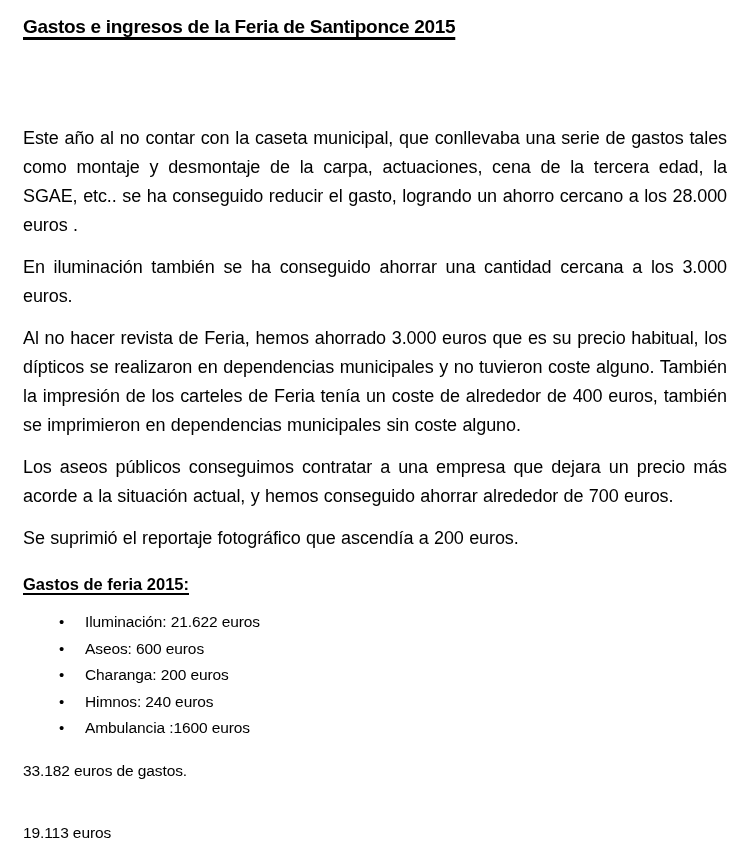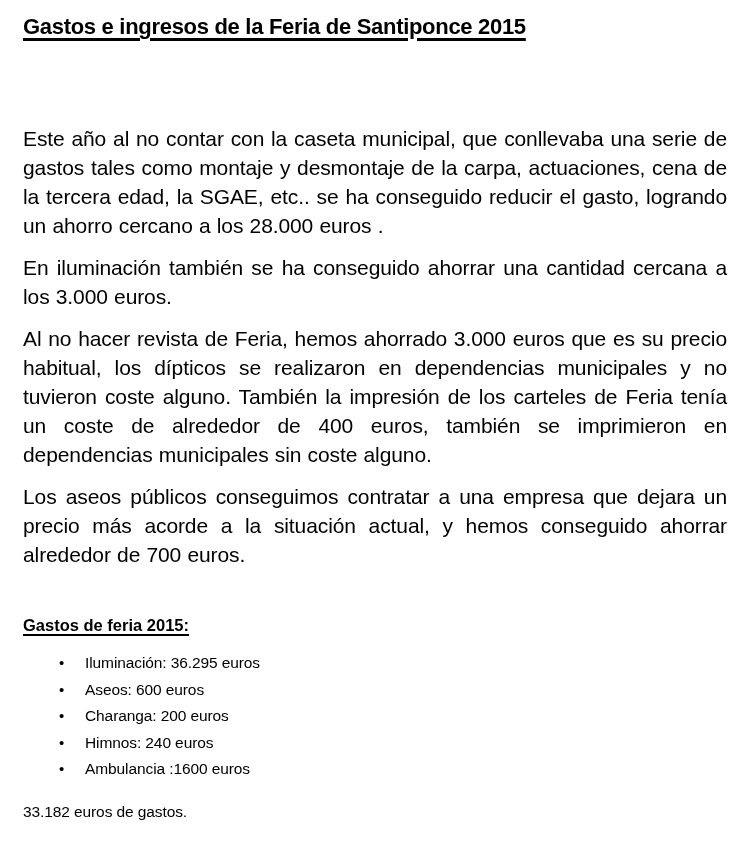--- a/index.html
+++ b/index.html
@@ -16,48 +16,48 @@
     -webkit-font-smoothing: antialiased;
   }
   .doc-page {
     box-sizing: border-box;
     width: 750px;
     height: 849px;
     padding: 12px 23px 0 23px;
     background: #ffffff;
   }
   .doc-title {
-    font-size: 22px;
+    font-size: 19px;
     font-weight: bold;
     line-height: 30px;
     margin: 0 0 82px 0;
     letter-spacing: -0.3px;
     text-decoration: underline;
     text-decoration-thickness: 3px;
     text-underline-offset: 4px;
   }
   .intro p {
-    font-size: 21px;
+    font-size: 18px;
     line-height: 29px;
     margin: 0 0 13px 0;
     text-align: justify;
     letter-spacing: -0.1px;
     word-spacing: 0.5px;
   }
   .section-heading {
     font-size: 16.5px;
     font-weight: bold;
     line-height: 29px;
     margin: 0;
     text-decoration: underline;
     text-decoration-thickness: 2px;
     text-underline-offset: 3px;
   }
   .expenses-heading {
-    margin-top: 42px;
+    margin-top: 17px;
   }
   .expense-list {
     list-style: none;
     margin: 10px 0 0 0;
     padding: 0;
   }
   .expense-list li {
     position: relative;
     padding-left: 62px;
     font-size: 15.5px;
@@ -90,28 +90,29 @@
 
 <div class="doc-page">
 
   <h1 class="doc-title">Gastos e ingresos de la Feria de Santiponce 2015</h1>
 
   <div class="intro">
     <p>Este año al no contar con la caseta municipal, que conllevaba una serie de gastos tales como montaje y desmontaje de la carpa, actuaciones, cena de la tercera edad, la SGAE, etc.. se ha conseguido reducir el gasto, logrando un ahorro cercano a los 28.000 euros .</p>
     <p>En iluminación también se ha conseguido ahorrar una cantidad cercana a los 3.000 euros.</p>
     <p>Al no hacer revista de Feria, hemos ahorrado 3.000 euros que es su precio habitual, los dípticos se realizaron en dependencias municipales y no tuvieron coste alguno. También la impresión de los carteles de Feria tenía un coste de alrededor de 400 euros, también se imprimieron en dependencias municipales sin coste alguno.</p>
     <p>Los aseos públicos conseguimos contratar a una empresa que dejara un precio más acorde a la situación actual, y hemos conseguido ahorrar alrededor de 700 euros.</p>
+    <p>Se suprimió el reportaje fotográfico que ascendía a 200 euros.</p>
   </div>
 
   <h2 class="section-heading expenses-heading">Gastos de feria 2015:</h2>
 
   <ul class="expense-list">
     <li>
       <span class="bullet">•</span>
-      <span>Iluminación: 36.295 euros</span>
+      <span>Iluminación: 21.622 euros</span>
     </li>
     <li>
       <span class="bullet">•</span>
       <span>Aseos: 600 euros</span>
     </li>
     <li>
       <span class="bullet">•</span>
       <span>Charanga: 200 euros</span>
     </li>
     <li>

